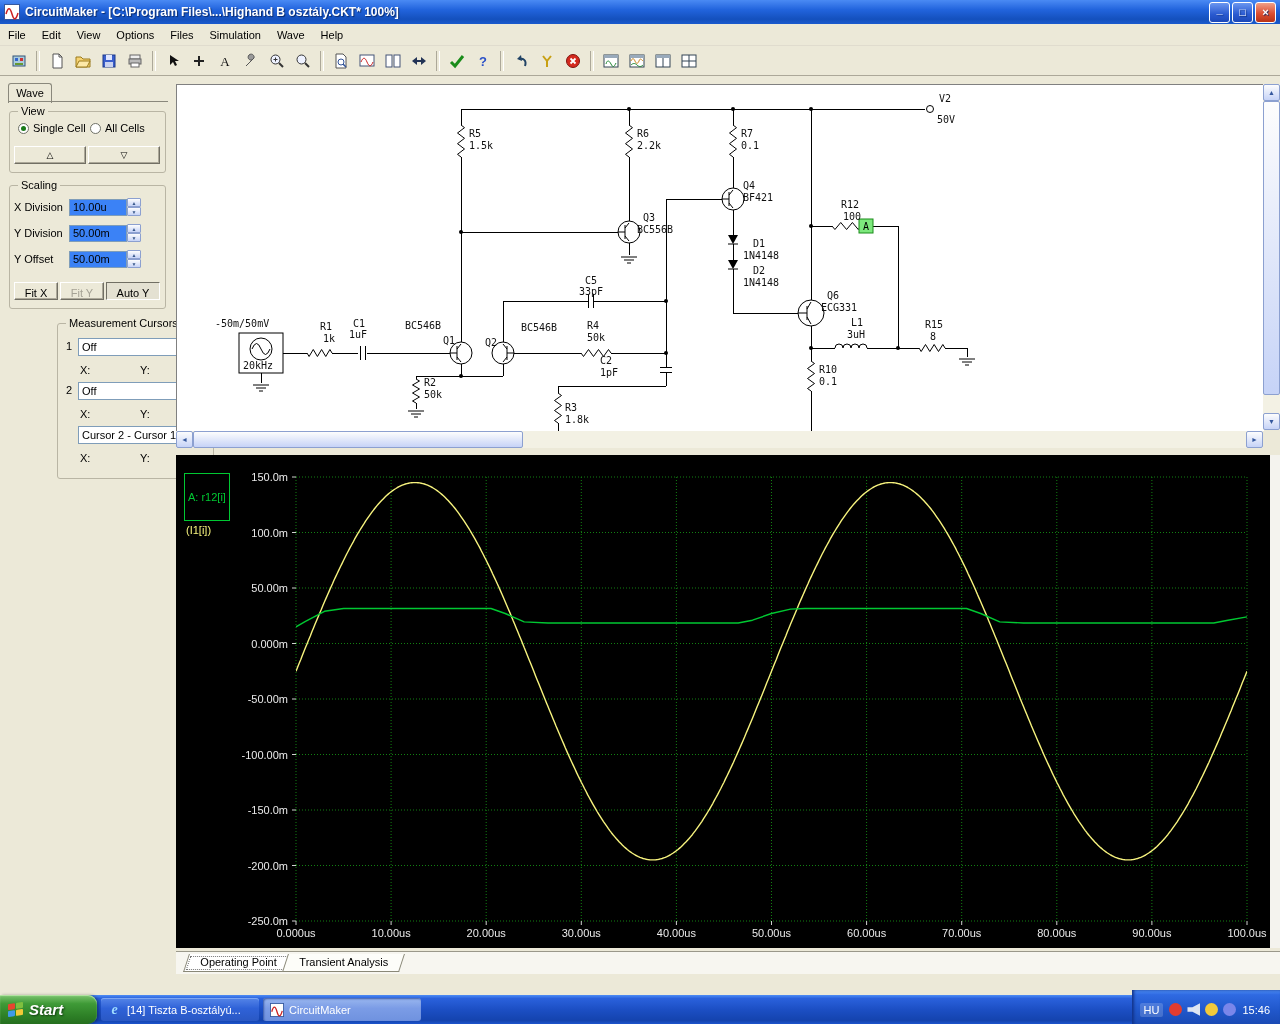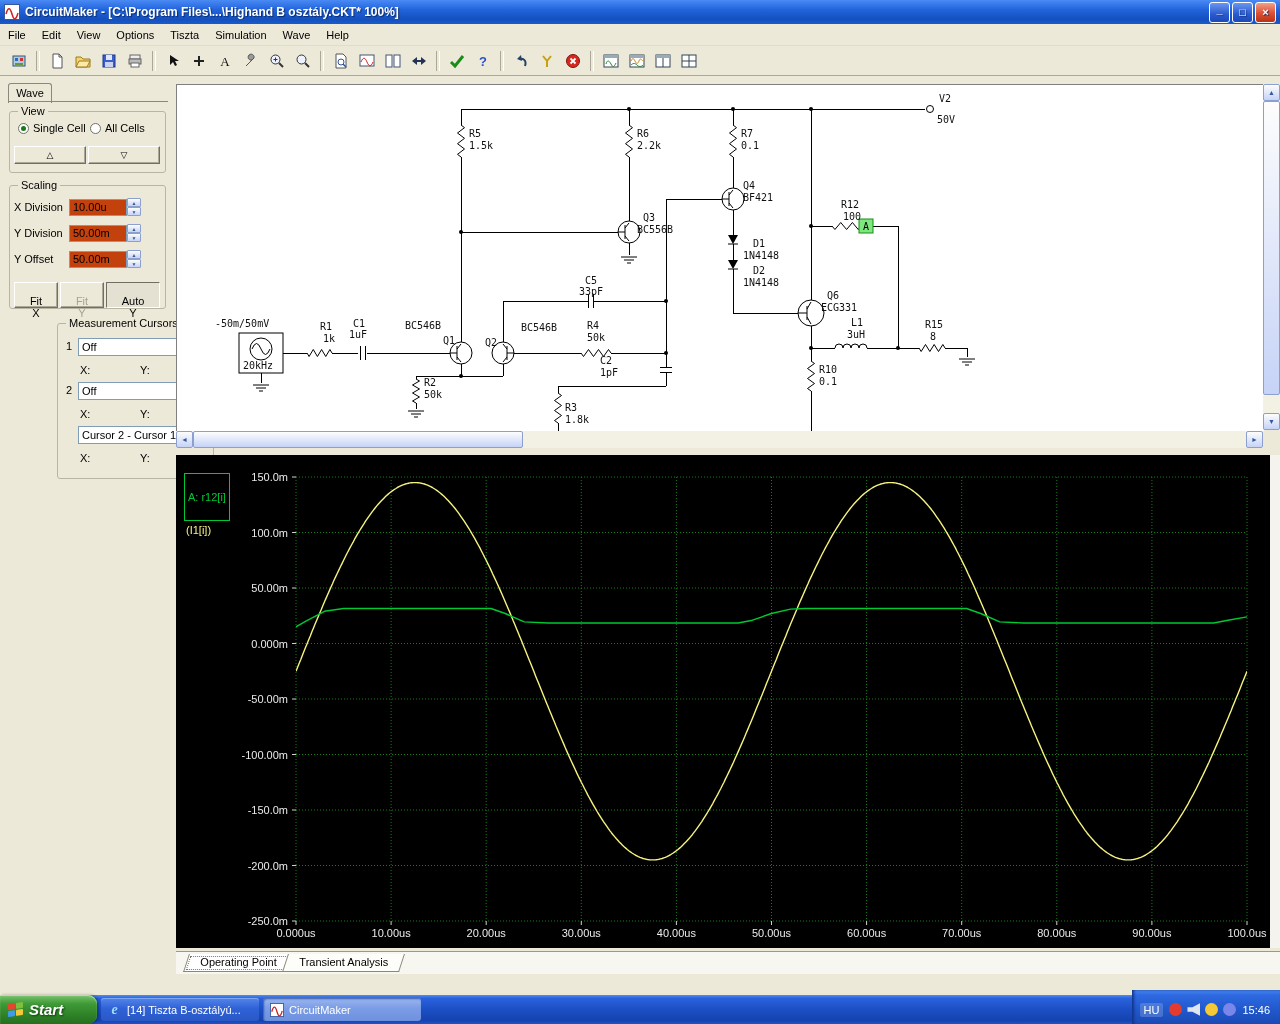--- a/index.html
+++ b/index.html
@@ -41,27 +41,27 @@
   #g-scaling{top:106px;height:124px;}
   #g-cursors{top:244px;height:156px;margin-left:48px;}
   .radio-row{position:absolute;top:10px;display:flex;align-items:center;gap:4px;}
   .radio{width:11px;height:11px;border-radius:50%;border:1px solid #707268;background:#fff;display:inline-block;position:relative;box-sizing:border-box;}
   .radio.checked::after{content:"";position:absolute;left:2px;top:2px;width:5px;height:5px;border-radius:50%;background:#1a7a1a;}
   .tri-btn{position:absolute;top:34px;width:72px;height:18px;background:#ece9d8;
     border:1px solid #fff;border-right-color:#716f64;border-bottom-color:#716f64;box-shadow:inset -1px -1px 0 #aca899;
     font-size:9px;line-height:14px;text-align:center;padding:0;}
   .srow{position:absolute;left:4px;height:18px;display:flex;align-items:center;}
   .slabel{width:55px;display:inline-block;}
-  .sinput{width:58px;height:17px;border:1px solid #7f9db9;font-size:11px;font-family:"Liberation Sans",sans-serif;padding:0 0 0 3px;box-sizing:border-box;background:#c2410c;}
+  .sinput{width:58px;height:17px;border:1px solid #7f9db9;font-size:11px;font-family:"Liberation Sans",sans-serif;padding:0 0 0 3px;box-sizing:border-box;background:#3b82f6;}
   .spin{display:inline-flex;flex-direction:column;width:14px;height:18px;}
   .spin span{height:9px;font-size:5px;line-height:8px;text-align:center;color:#3a5a8c;
     background:linear-gradient(#fdfdfd,#c6d3f7);border:1px solid #8ca0d0;border-radius:1px;box-sizing:border-box;}
   .fit-btn{position:absolute;top:96px;height:18px;background:#ece9d8;border:1px solid #fff;
     border-right-color:#716f64;border-bottom-color:#716f64;box-shadow:inset -1px -1px 0 #aca899;
-    font-size:11px;text-align:center;padding:12px;}
+    font-size:11px;text-align:center;padding:4px;}
   .fit-btn.disabled{color:#a5a295;}
   .fit-btn.pressed{border:1px solid #716f64;border-right-color:#fff;border-bottom-color:#fff;box-shadow:none;background:#e4e1d2;}
   .combo{position:absolute;height:18px;background:#fff;border:1px solid #7f9db9;display:flex;align-items:center;box-sizing:border-box;}
   .combo-val{flex:1;padding-left:3px;font-size:11px;white-space:nowrap;overflow:hidden;}
   .combo-arrow{width:15px;height:14px;margin-right:1px;font-size:6px;line-height:14px;text-align:center;color:#3a5a8c;
     background:linear-gradient(#fdfdfd,#c6d3f7);border:1px solid #8ca0d0;border-radius:2px;box-sizing:border-box;}
   .xy-label{position:absolute;font-size:11px;}
 
   
   #schematic{position:absolute;left:176px;top:84px;width:1087px;height:346px;background:#fff;
@@ -144,21 +144,21 @@
       <span class="wbtn max">□</span>
       <span class="wbtn close">×</span>
     </span>
   </div>
 
   <div id="menubar">
       <span class="menu-item">File</span>
       <span class="menu-item">Edit</span>
       <span class="menu-item">View</span>
       <span class="menu-item">Options</span>
-      <span class="menu-item">Tiszta</span>
+      <span class="menu-item">Files</span>
       <span class="menu-item">Simulation</span>
       <span class="menu-item">Wave</span>
       <span class="menu-item">Help</span>
     </div>
   <div id="toolbar">
       <button class="tb-btn">
         <svg width="16" height="16" viewBox="0 0 16 16">
           <rect x="2" y="3" width="12" height="10" fill="#aaccdd" stroke="#335577"></rect>
           <rect x="4" y="5" width="3" height="3" fill="#3366cc"></rect>
           <rect x="9" y="5" width="3" height="3" fill="#cc3333"></rect>

